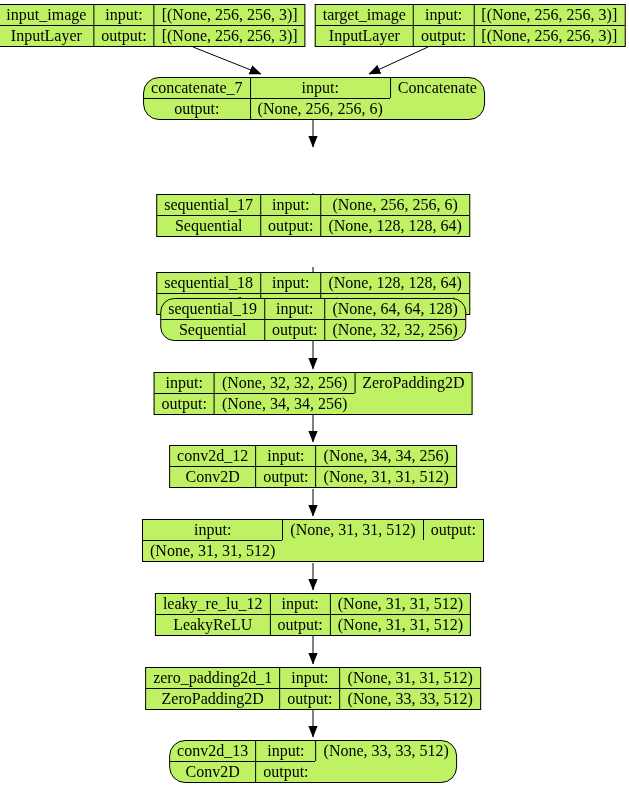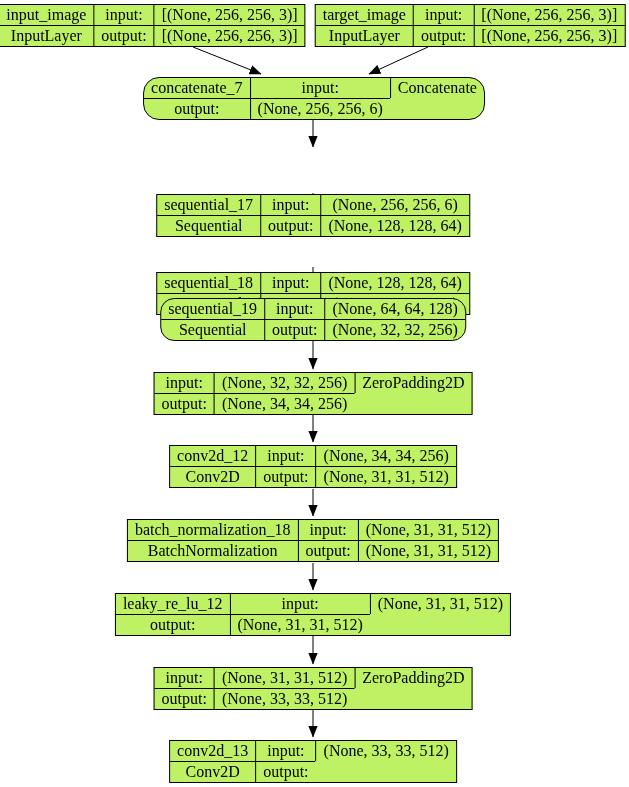--- a/index.html
+++ b/index.html
@@ -134,45 +134,45 @@
   <div class="node" style="left:313px; top:445px;">
     <div class="cell">conv2d_12</div>
     <div class="cell">input:</div>
     <div class="cell">(None, 34, 34, 256)</div>
     <div class="cell">Conv2D</div>
     <div class="cell">output:</div>
     <div class="cell">(None, 31, 31, 512)</div>
   </div>
 
   <div class="node" style="left:313px; top:519px;">
-    <div class="cell">batch_normalization_18</div>
     <div class="cell">input:</div>
     <div class="cell">(None, 31, 31, 512)</div>
-    <div class="cell">BatchNormalization</div>
     <div class="cell">output:</div>
     <div class="cell">(None, 31, 31, 512)</div>
   </div>
 
   <div class="node" style="left:313px; top:593px;">
     <div class="cell">leaky_re_lu_12</div>
     <div class="cell">input:</div>
     <div class="cell">(None, 31, 31, 512)</div>
+    <div class="cell">LeakyReLU</div>
     <div class="cell">output:</div>
     <div class="cell">(None, 31, 31, 512)</div>
   </div>
 
   <div class="node" style="left:313px; top:667px;">
+    <div class="cell">zero_padding2d_1</div>
     <div class="cell">input:</div>
     <div class="cell">(None, 31, 31, 512)</div>
     <div class="cell">ZeroPadding2D</div>
     <div class="cell">output:</div>
     <div class="cell">(None, 33, 33, 512)</div>
   </div>
 
-  <div class="node" style="left:313px; top:740px;">
+  <div class="node" style="left:313px; top:740px;border-radius:16px;">
     <div class="cell">conv2d_13</div>
     <div class="cell">input:</div>
     <div class="cell">(None, 33, 33, 512)</div>
     <div class="cell">Conv2D</div>
     <div class="cell">output:</div>
   </div>
 
 </div>
 
 </body></html>

